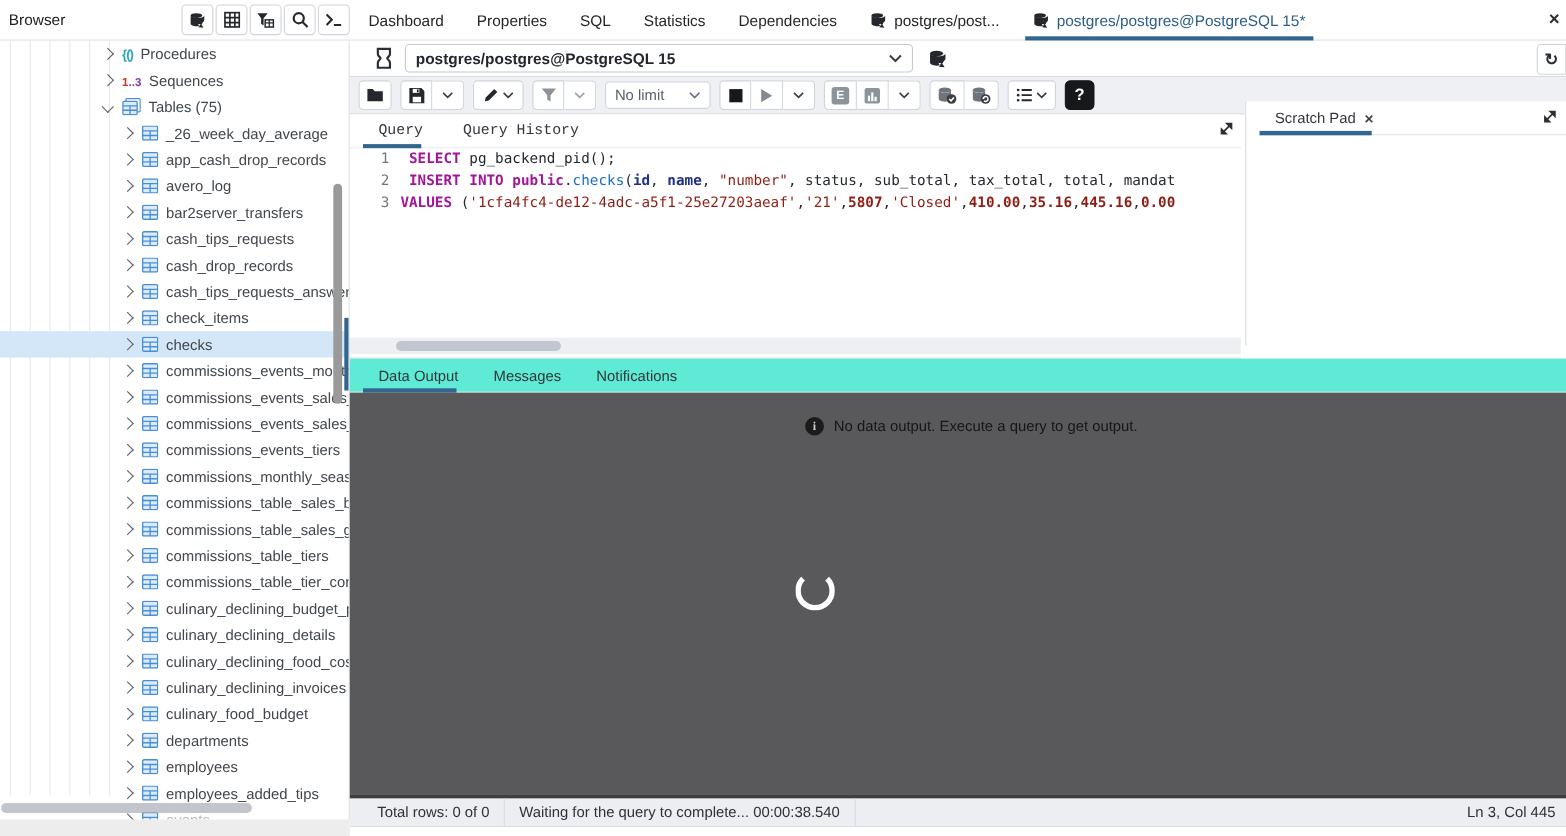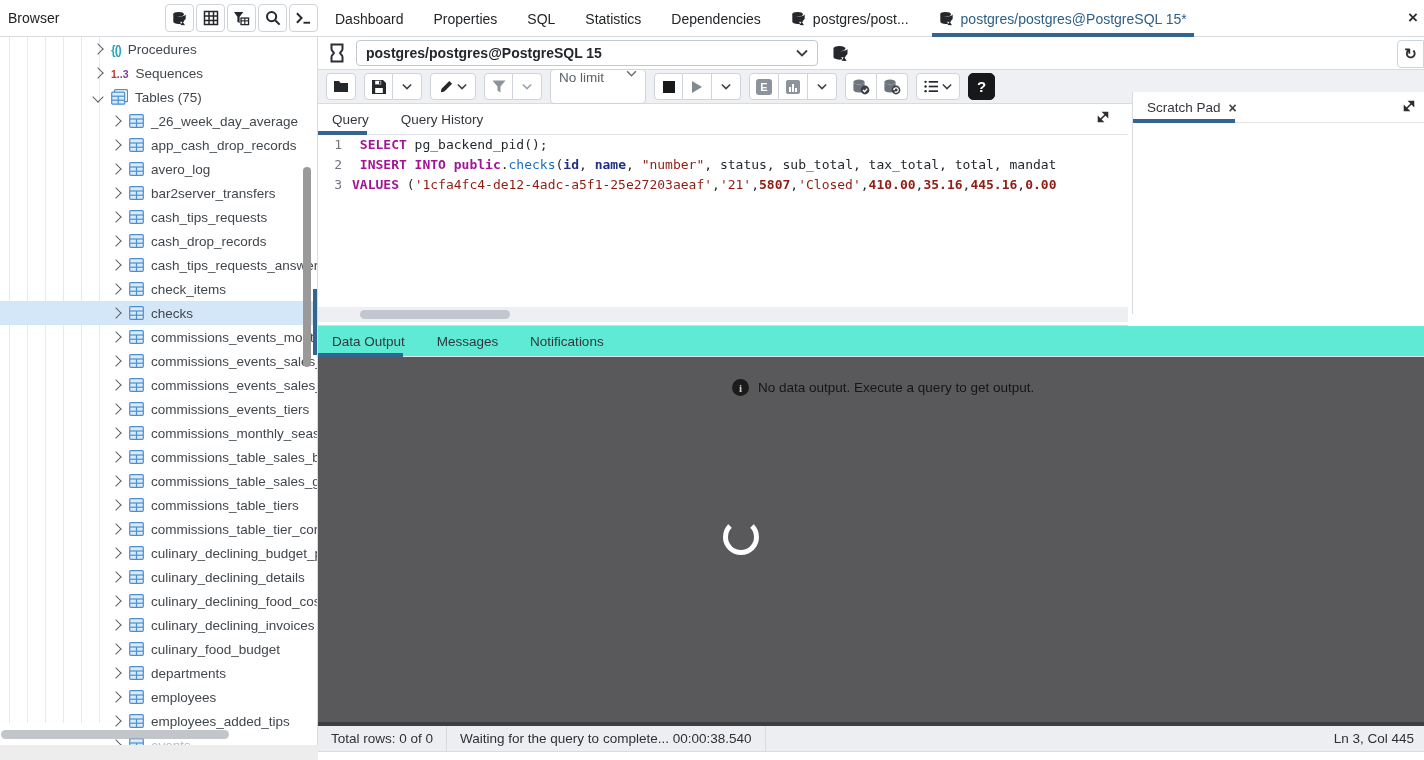--- a/index.html
+++ b/index.html
@@ -1,18 +1,18 @@
 <!DOCTYPE html>
 <html><head>
 <meta charset="utf-8">
 <style>
   * { margin:0; padding:0; box-sizing:border-box; }
   html,body { width:1424px; height:760px; overflow:hidden; }
   body { font-family:"Liberation Sans", sans-serif; font-size:14px; color:#222429; background:#fff; }
-  .abs { position:absolute; }
+  .abs { position:absolute;padding-left:12px; }
   #app { position:relative; width:1424px; height:760px; background:#fff; }
 
   
   #topbar { left:0; top:0; width:1424px; height:37px; background:#fff; border-bottom:1px solid #d8dce1; display:flex; align-items:center; }
   #browser-title { position:absolute; left:8px; top:10px; font-size:14px; color:#222; }
   #browser-icons { position:absolute; left:165px; top:4px; display:flex; gap:2px; }
   .sq-btn { width:29px; height:28px; border:1px solid #cfd4da; border-radius:4px; background:#fff; display:flex; align-items:center; justify-content:center; color:#2b2e33; }
   #top-tabs { position:absolute; left:320px; top:0; height:37px; display:flex; align-items:stretch; }
   .top-tab { display:flex; align-items:center; gap:7px; padding:0 15px; font-size:14px; color:#232629; position:relative; white-space:nowrap; }
   .top-tab.active { color:#2c5f88; }
@@ -43,29 +43,29 @@
   #layout-reset { position:absolute; right:0px; top:3px; width:27px; height:28px; border:1px solid #cfd4da; border-radius:4px 0 0 4px; background:#fff; display:flex; align-items:center; justify-content:center; font-size:15px; color:#2b2e33; }
 
   
   #qtoolbar { left:318px; top:70px; width:1106px; height:34px; background:#eef0f3; border-bottom:1px solid #d8dce1; display:flex; align-items:center; gap:8px; padding-left:8px; }
   .tb-group { display:flex; }
   .tb-btn { height:27px; min-width:29px; padding:0 6px; background:#fff; border:1px solid #cfd4da; display:flex; align-items:center; justify-content:center; gap:3px; color:#2b2e33; }
   .tb-group .tb-btn + .tb-btn { border-left:none; }
   .tb-group .tb-btn:first-child { border-radius:4px 0 0 4px; }
   .tb-group .tb-btn:last-child { border-radius:0 4px 4px 0; }
   .tb-btn.single { border-radius:4px; }
-  .limit-box { width:96px; height:35px; background:#fff; border:1px solid #cfd4da; border-radius:4px; display:flex; padding:0 8px; color:#5a6068; font-size:13.5px; }
+  .limit-box { width:96px; height:25px; background:#fff; border:1px solid #cfd4da; border-radius:4px; display:flex; align-items:center; padding:0 8px; color:#5a6068; font-size:13.5px; }
   .limit-box .grow { flex:1; }
   .stop-sq { width:12px; height:12px; background:#17181a; }
   .play-tri { width:0; height:0; border-left:10px solid #84898f; border-top:6px solid transparent; border-bottom:6px solid transparent; }
   .e-badge { width:16px; height:16px; border-radius:3px; background:#8d939b; color:#fff; font-size:11px; font-weight:bold; display:flex; align-items:center; justify-content:center; }
   .help-btn { width:27px; height:27px; border-radius:5px; background:#17181a; color:#fff; font-weight:bold; font-size:15px; display:flex; align-items:center; justify-content:center; border:1px solid #17181a; }
 
   
-  #query-tabs-row { left:318px; top:104px; width:810px; height:31px; background:#fff; border-bottom:1px solid #e2e5e9; }
+  #query-tabs-row { left:318px; top:104px; width:810px; height:31px; background:#fff; border-bottom:1px solid #e2e5e9;font-family:Liberation Mono, monospace; }
   .mini-tab { position:relative; display:inline-flex; align-items:center; height:31px; padding:0 14px; font-size:13.5px; color:#33373c; gap:8px; }
   .mini-tab.active::after { content:""; position:absolute; left:0; right:16px; bottom:0; height:4px; background:#326690; }
   .expand-ic { color:#2b2e33; }
   #query-expand { position:absolute; left:1096px; top:110px; }
   #editor { left:318px; top:135px; width:810px; height:172px; background:#fff; font-family:"DejaVu Sans Mono","Liberation Mono",monospace; font-size:13px; overflow:hidden; }
   .eline { display:flex; height:20px; line-height:20px; white-space:pre; }
   .lno { width:34px; text-align:right; padding-right:10px; color:#6e757d; flex:0 0 auto; background:#fff; }
   .tk-k { color:#a31598; font-weight:bold; }
   .tk-i { color:#1a6fc4; }
   .tk-c { color:#1f2f86; font-weight:bold; }

